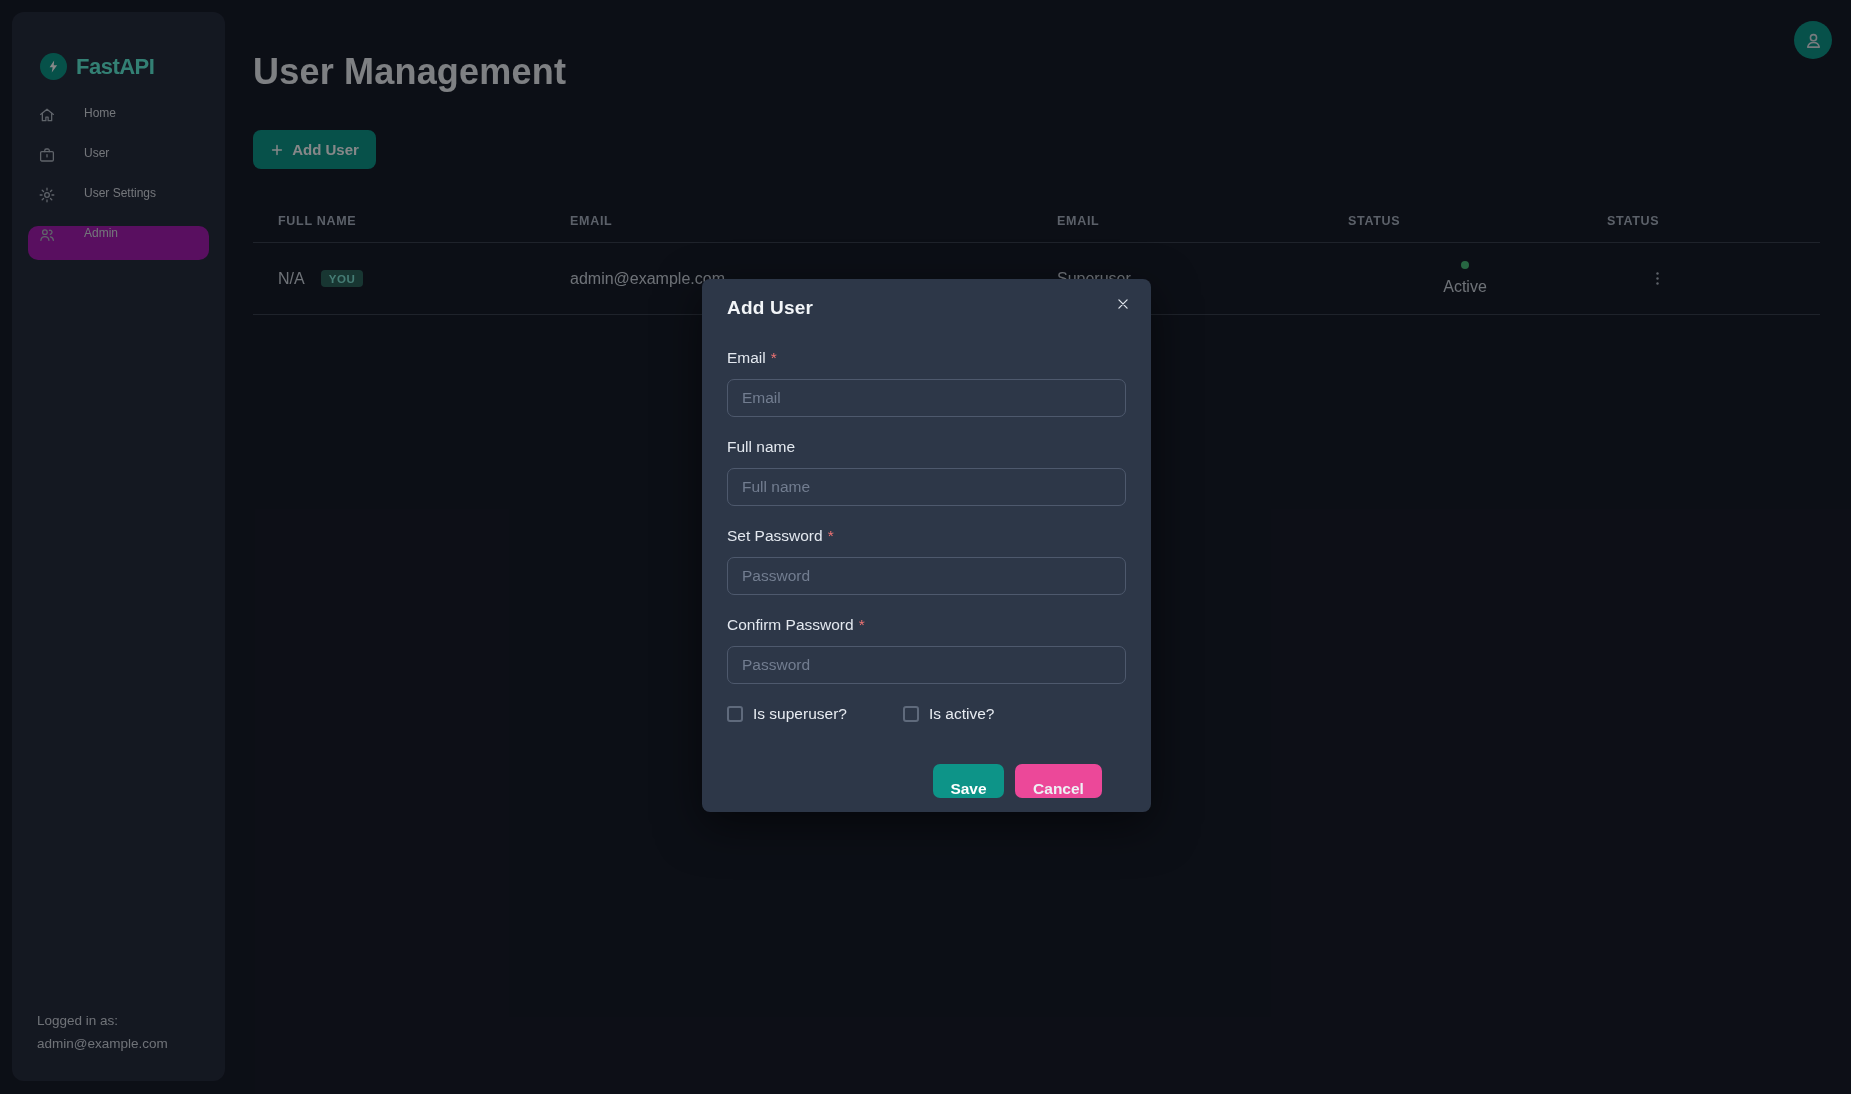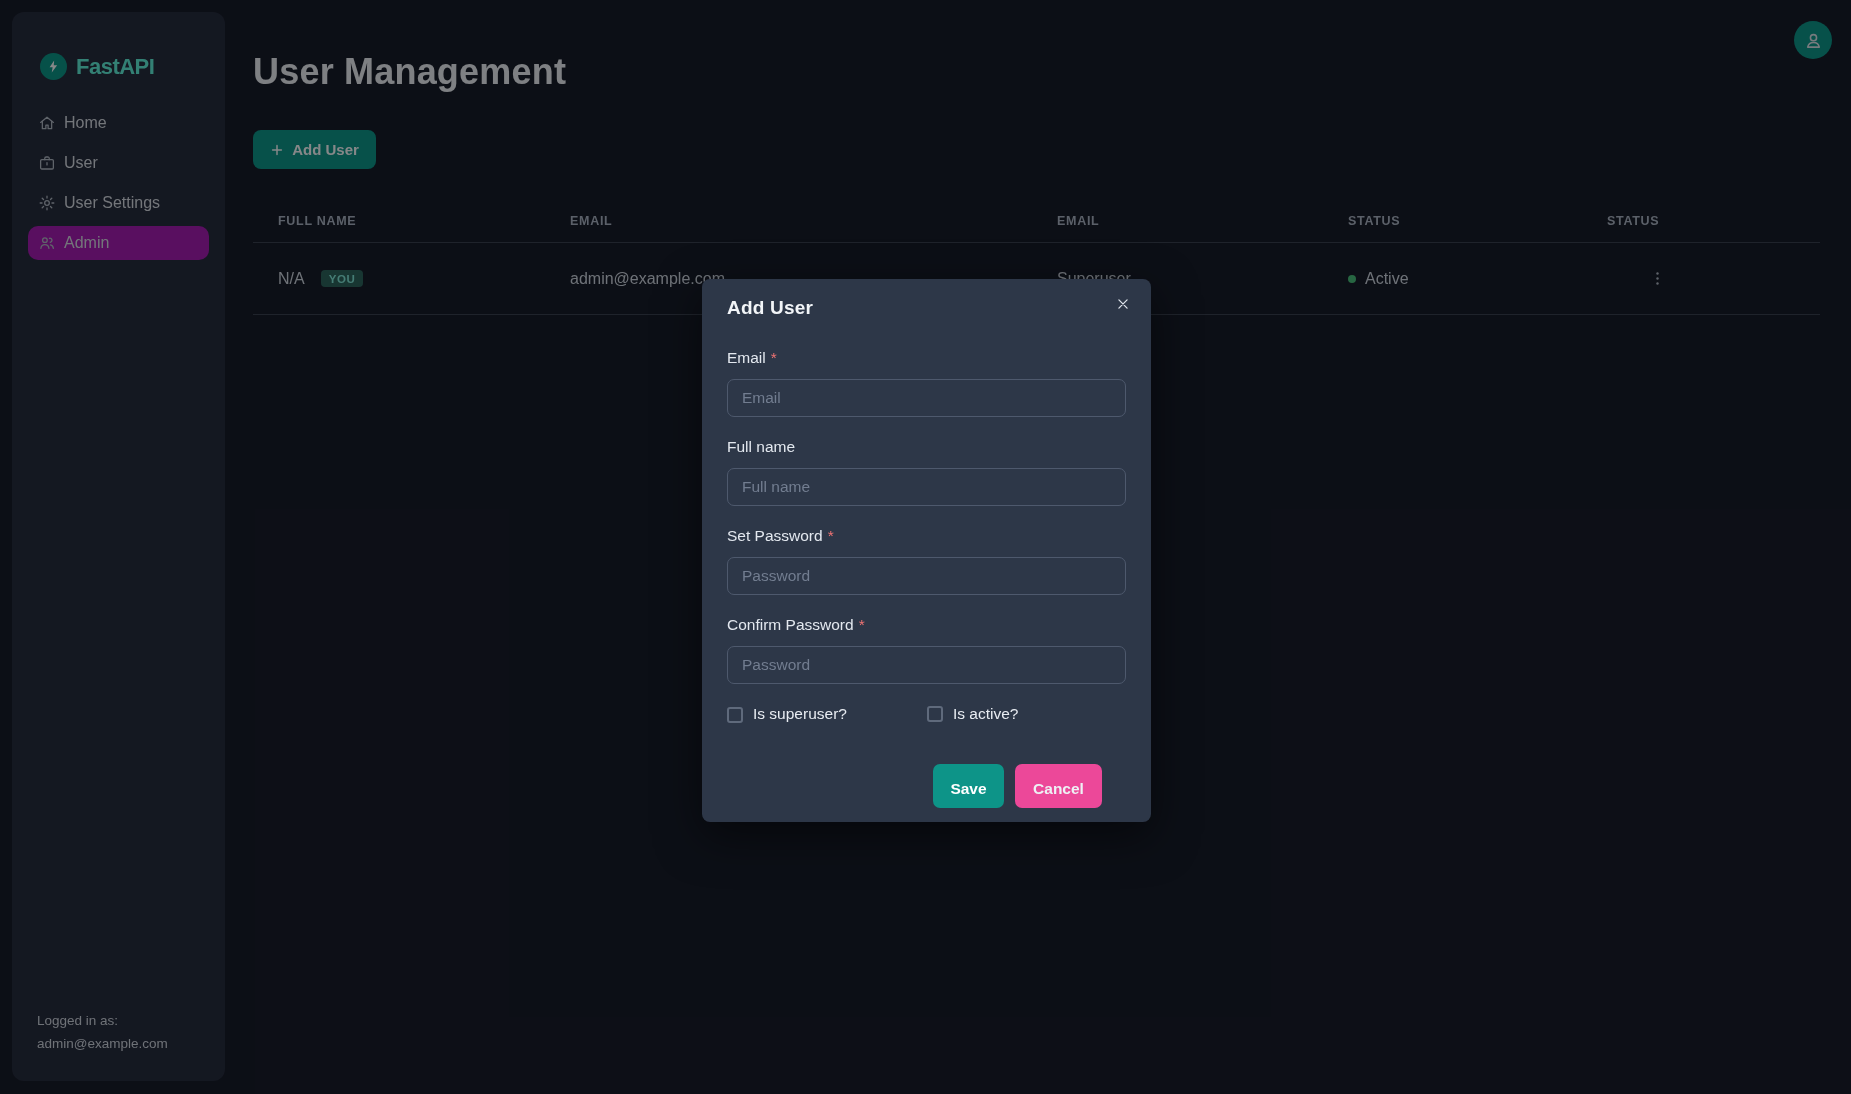--- a/index.html
+++ b/index.html
@@ -17,22 +17,22 @@
     position:absolute; left:12px; top:12px; width:213px; height:1069px;
     background:#262c3d; border-radius:12px;
     display:flex; flex-direction:column; z-index:1;
   }
   .logo-row { display:flex; align-items:center; gap:9px; margin:41px 0 0 28px; }
   .logo-mark { width:27px; height:27px; border-radius:50%; background:#0c9486;
     display:flex; align-items:center; justify-content:center; flex:0 0 auto; }
   .logo-mark svg { width:15px; height:15px; }
   .logo-text { font-size:22px; font-weight:600; color:#5eead4; letter-spacing:-0.5px; }
   .nav { margin:26px 16px 0; display:flex; flex-direction:column; gap:6px; }
-  .nav-item { display:flex; align-items:center; gap:8px; height:34px;
-    padding:0 10px; border-radius:10px; color:#d2d7df; font-size:16px; cursor:pointer; }
+  .nav-item { display:flex; gap:28px; height:34px;
+    padding:0 10px; border-radius:10px; color:#d2d7df; font-size:12px; cursor:pointer; }
   .nav-item.active { background:#a21caf; }
   .nav-item .ni { width:18px; height:18px; color:#aeb6c2; flex:0 0 auto; }
   .side-footer { margin-top:auto; padding:0 18px 26px 25px; color:#c9cfd9;
     font-size:13.5px; line-height:1.65; }
 
   
   .main { position:absolute; left:225px; top:0; right:0; bottom:0; z-index:0; }
   .page-title { margin:51px 0 0 28px; font-size:36px; font-weight:700; color:#e6e9ee; letter-spacing:0.2px; }
   .btn-add { margin:37px 0 0 28px; width:123px; height:39px; border:none; border-radius:8px;
     background:#0d9488; color:#f4f6f8; font-family:inherit; font-size:15px; font-weight:700;
@@ -40,21 +40,21 @@
   .btn-add svg { width:14px; height:14px; }
 
   table.users { margin:33px 31px 0 28px; width:1567px; border-collapse:collapse; table-layout:fixed; }
   th { text-align:left; font-size:12.5px; font-weight:700; letter-spacing:0.7px;
     color:#a7b0bf; padding:12px 0 14px 25px; border-bottom:1px solid #39414f; }
   td { height:72px; vertical-align:middle; padding-left:25px; font-size:16px;
     color:#c9d0da; border-bottom:1px solid #39414f; }
   .badge-you { display:inline-block; margin-left:16px; padding:3px 8px 2px; border-radius:4px;
     background:#2d635c; color:#7fe3d5; font-size:11.5px; font-weight:700; letter-spacing:0.6px;
     vertical-align:1px; }
-  .status-wrap { display:flex; align-items:center; gap:9px; }
+  .status-wrap { display:flex; align-items:center; gap:9px;flex-direction:column; }
   .dot { width:8px; height:8px; border-radius:50%; background:#48bb78; }
   .row-menu { margin-left:37px; width:26px; height:26px; background:none; border:none;
     color:#aab2bf; cursor:pointer; display:flex; align-items:center; justify-content:center; }
   .row-menu svg { width:17px; height:17px; }
 
   .avatar-btn { position:absolute; top:21px; right:19px; width:38px; height:38px;
     border-radius:50%; background:#0d9488; border:none; cursor:pointer;
     display:flex; align-items:center; justify-content:center; z-index:2; }
   .avatar-btn svg { width:21px; height:21px; color:#d9dfe5; }
 
@@ -71,27 +71,27 @@
   .modal-close svg { width:14px; height:14px; }
   .modal-body { padding:30px 25px 0; }
   .field { margin-bottom:21px; }
   .field label { display:block; font-size:15.5px; line-height:18px; color:#e3e8ef; margin-bottom:12px; }
   .req { color:#f07373; margin-left:5px; }
   .field input { width:100%; height:38px; background:transparent; border:1px solid #4e596d;
     border-radius:7px; padding:0 14px; color:#e3e8ef; font-size:15.5px; font-family:inherit; outline:none; }
   .field input::placeholder { color:#727d90; }
   .cb-row { display:flex; align-items:center; height:18px; }
   .cb-item { display:flex; align-items:center; cursor:pointer; }
-  .cb-item:first-child { width:200px;align-items:flex-end; }
+  .cb-item:first-child { width:176px; }
   .cb-box { width:16px; height:16px; border:2px solid #5f6a7c; border-radius:3px;
     margin-right:10px; flex:0 0 auto; }
   .cb-label { font-size:15.5px; color:#e8ecf2; }
   .modal-footer { display:flex; justify-content:flex-end; align-items:center; gap:11px;
     margin-top:41px; padding:0 24px 14px; }
-  .btn { height:44px; border:none; border-radius:7px; font-family:inherit;
+  .btn { height:34px; border:none; border-radius:7px; font-family:inherit;
     font-size:15.5px; font-weight:700; cursor:pointer; padding:16px 16px; }
   .btn-save { min-width:71px; background:#0d9488; color:#ffffff; }
   .btn-cancel { min-width:87px; background:#ec4899; color:#eef1f5; }
 </style>
 </head>
 <body>
 
 <aside class="sidebar">
   <div class="logo-row">
     <span class="logo-mark">

